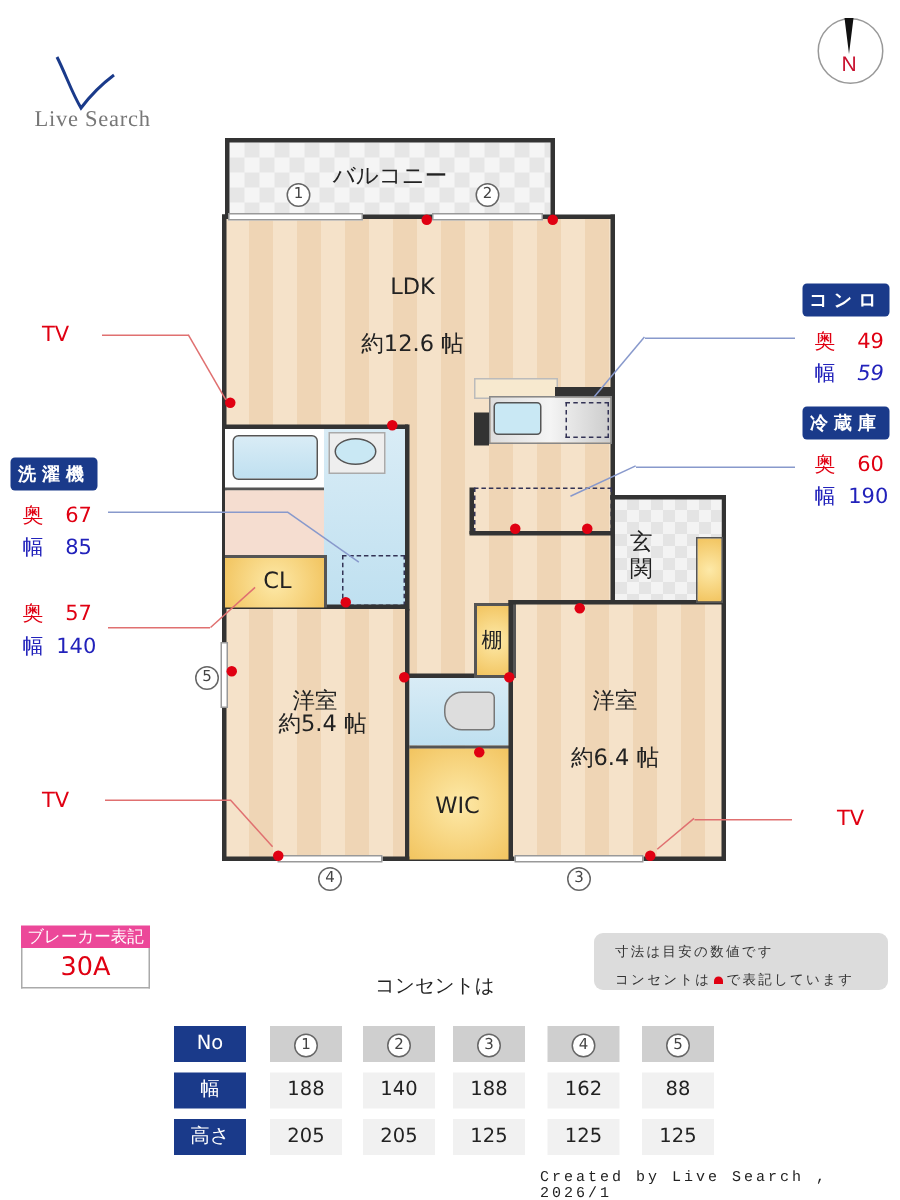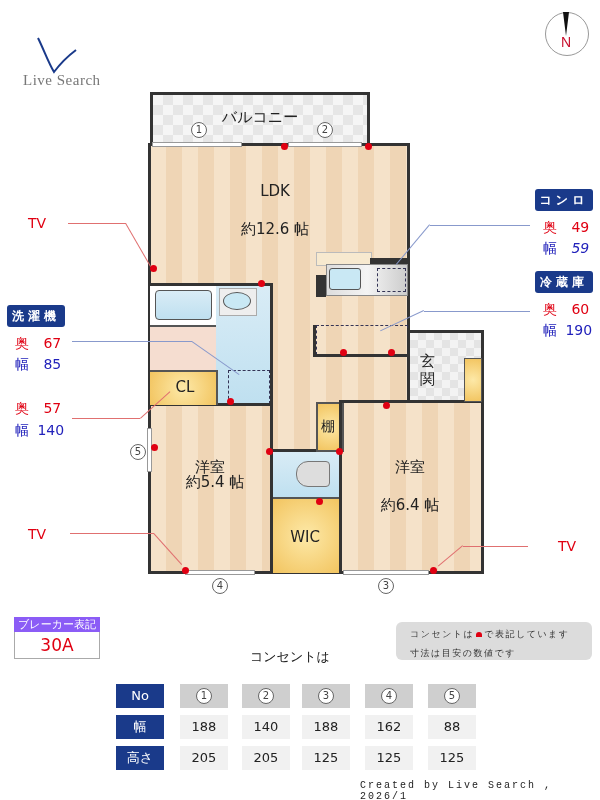--- a/index.html
+++ b/index.html
@@ -23,21 +23,21 @@
   .window{background:#fff;border:1px solid #999;height:3px;}
   .dot{width:7px;height:7px;border-radius:50%;background:#e00012;}
   .badge{background:#1a3a8a;color:#fff;font-size:12px;font-weight:bold;text-align:center;border-radius:3px;letter-spacing:4px;}
   .red{color:#e00012;}
   .blue{color:#2222bb;}
   .dimrow{font-size:14px;}
   .tv{font-size:14px;color:#e00012;}
   .leader{height:1px;background:#8899cc;transform-origin:0 0;}
   .leader-red{height:1px;background:#e07070;transform-origin:0 0;}
   
-  .breaker-head{left:14px;top:617px;width:86px;height:15px;background:#8b5cf6;color:#fff;font-size:11px;text-align:center;line-height:15px;}
+  .breaker-head{left:14px;top:617px;width:86px;height:15px;background:#ec4899;color:#fff;font-size:11px;text-align:center;line-height:15px;}
   .breaker-val{left:14px;top:632px;width:84px;height:26px;border:1px solid #aaa;border-top:none;color:#e00012;font-size:17px;text-align:center;line-height:26px;}
   .note{left:396px;top:622px;width:196px;height:38px;background:#dcdcdc;border-radius:6px;font-size:9px;color:#333;letter-spacing:1.5px;}
   .note div{padding-left:14px;}
   .curtain-title{left:250px;top:648px;font-size:13px;color:#222;}
   .tbl-head{background:#1a3a8a;color:#fff;font-size:13px;text-align:center;}
   .tbl-no{background:#cfcfcf;text-align:center;}
   .tbl-cell{background:#f1f1f1;text-align:center;font-size:13px;color:#222;}
   .footer{left:360px;top:780px;font-family:"Liberation Mono","DejaVu Sans Mono",monospace;font-size:10px;letter-spacing:2px;color:#222;}
 </style>
 </head>
@@ -201,24 +201,24 @@
   <span class="blue">幅</span>
   <span class="blue" style="margin-left:4px;">140</span>
 </div>
 <div class="abs leader-red" style="left:72px;top:418px;width:68px;"></div>
 <div class="abs leader-red" style="left:140px;top:418px;width:40px;transform:rotate(-42deg);"></div>
 
 <div class="abs breaker-head">ブレーカー表記</div>
 <div class="abs breaker-val">30A</div>
 
 <div class="abs note">
+  <div style="margin-top:6px;">寸法は目安の数値です</div>
   <div style="margin-top:6px;">
     <span>コンセントは</span><span style="display:inline-block;width:6px;height:5px;background:#e00012;border-radius:3px 3px 0 0;margin:0 2px;"></span><span>で表記しています</span>
   </div>
-  <div style="margin-top:6px;">寸法は目安の数値です</div>
 </div>
 
 <div class="abs curtain-title">コンセントは</div>
 
 <div class="abs tbl-head" style="left:116px;top:684px;width:48px;height:24px;line-height:24px;">No</div>
 <div class="abs tbl-head" style="left:116px;top:715px;width:48px;height:24px;line-height:24px;">幅</div>
 <div class="abs tbl-head" style="left:116px;top:746px;width:48px;height:24px;line-height:24px;">高さ</div>
 
 <div class="abs tbl-no" style="left:180px;top:684px;width:48px;height:24px;"><span class="num-circle" style="display:inline-block;margin-top:4px;">1</span></div>
 <div class="abs tbl-cell" style="left:180px;top:715px;width:48px;height:24px;line-height:24px;">188</div>

